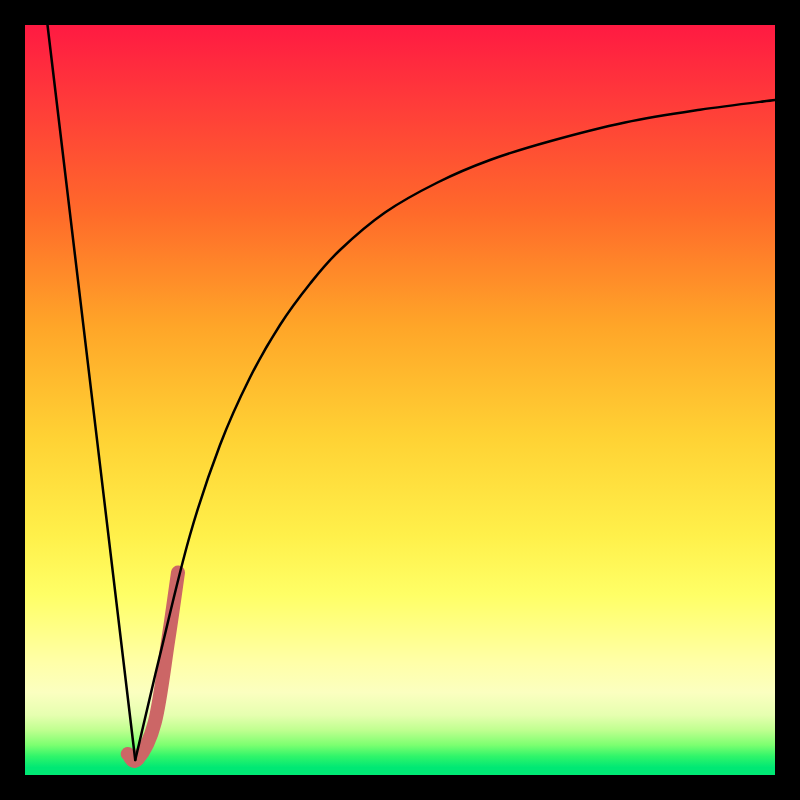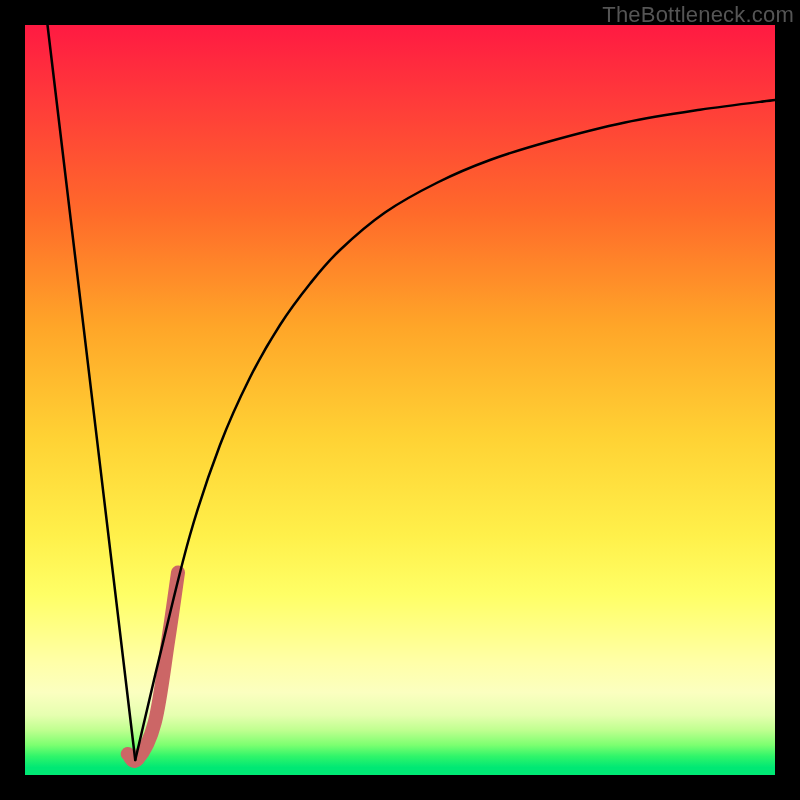--- a/index.html
+++ b/index.html
@@ -74,14 +74,13 @@
         <path id="p-highlight" fill="none" stroke-linecap="round" stroke-linejoin="round" d="M102.74999999999999 729 C104.505 729.945 107.64 739.92 112.5 734.25 C117.36 728.58 124.215 718.965 129.75 697.5 C135.285 676.035 139.065 642 143.25 615 C147.435 588 151.245 559.65 153 547.5" stroke="#cc6666" stroke-width="14"></path>
       </g>
       <g>
         <path id="p-left" fill="none" stroke-linecap="round" stroke-linejoin="round" d="M22.5 0 L110.25 735" stroke="#000000" stroke-width="2.5"></path>
       </g>
       <g>
         <path id="p-right" fill="none" stroke-linecap="round" stroke-linejoin="round" d="M110.25 735 C114.705 716.1 125.145 670.5 135 630 C144.855 589.5 154.2 547.8 165 510 C175.8 472.2 184.2 448.35 195 420 C205.8 391.65 214.2 374.1 225 352.5 C235.8 330.9 244.20000000000002 316.875 255.00000000000003 300 C265.8 283.125 274.2 272.25 285 258.75 C295.8 245.25 301.5 237.825 315 225 C328.5 212.175 342.45 199.65 360 187.5 C377.55 175.35 393.6000000000001 166.95 412.50000000000006 157.5 C431.40000000000003 148.05 444.75 142.425 465 135 C485.25 127.575 500.7 123 525 116.25 C549.3 109.5 573 103.17 600 97.5 C627 91.83 648 88.8 675 84.75 C702 80.7 736.5 76.755 750 75" stroke="#000000" stroke-width="2.5"></path>
       </g>
     </svg>
   </div>
-  <div class="watermark">TheBottleneck.com</div>
 </div>
 
 </body></html>

